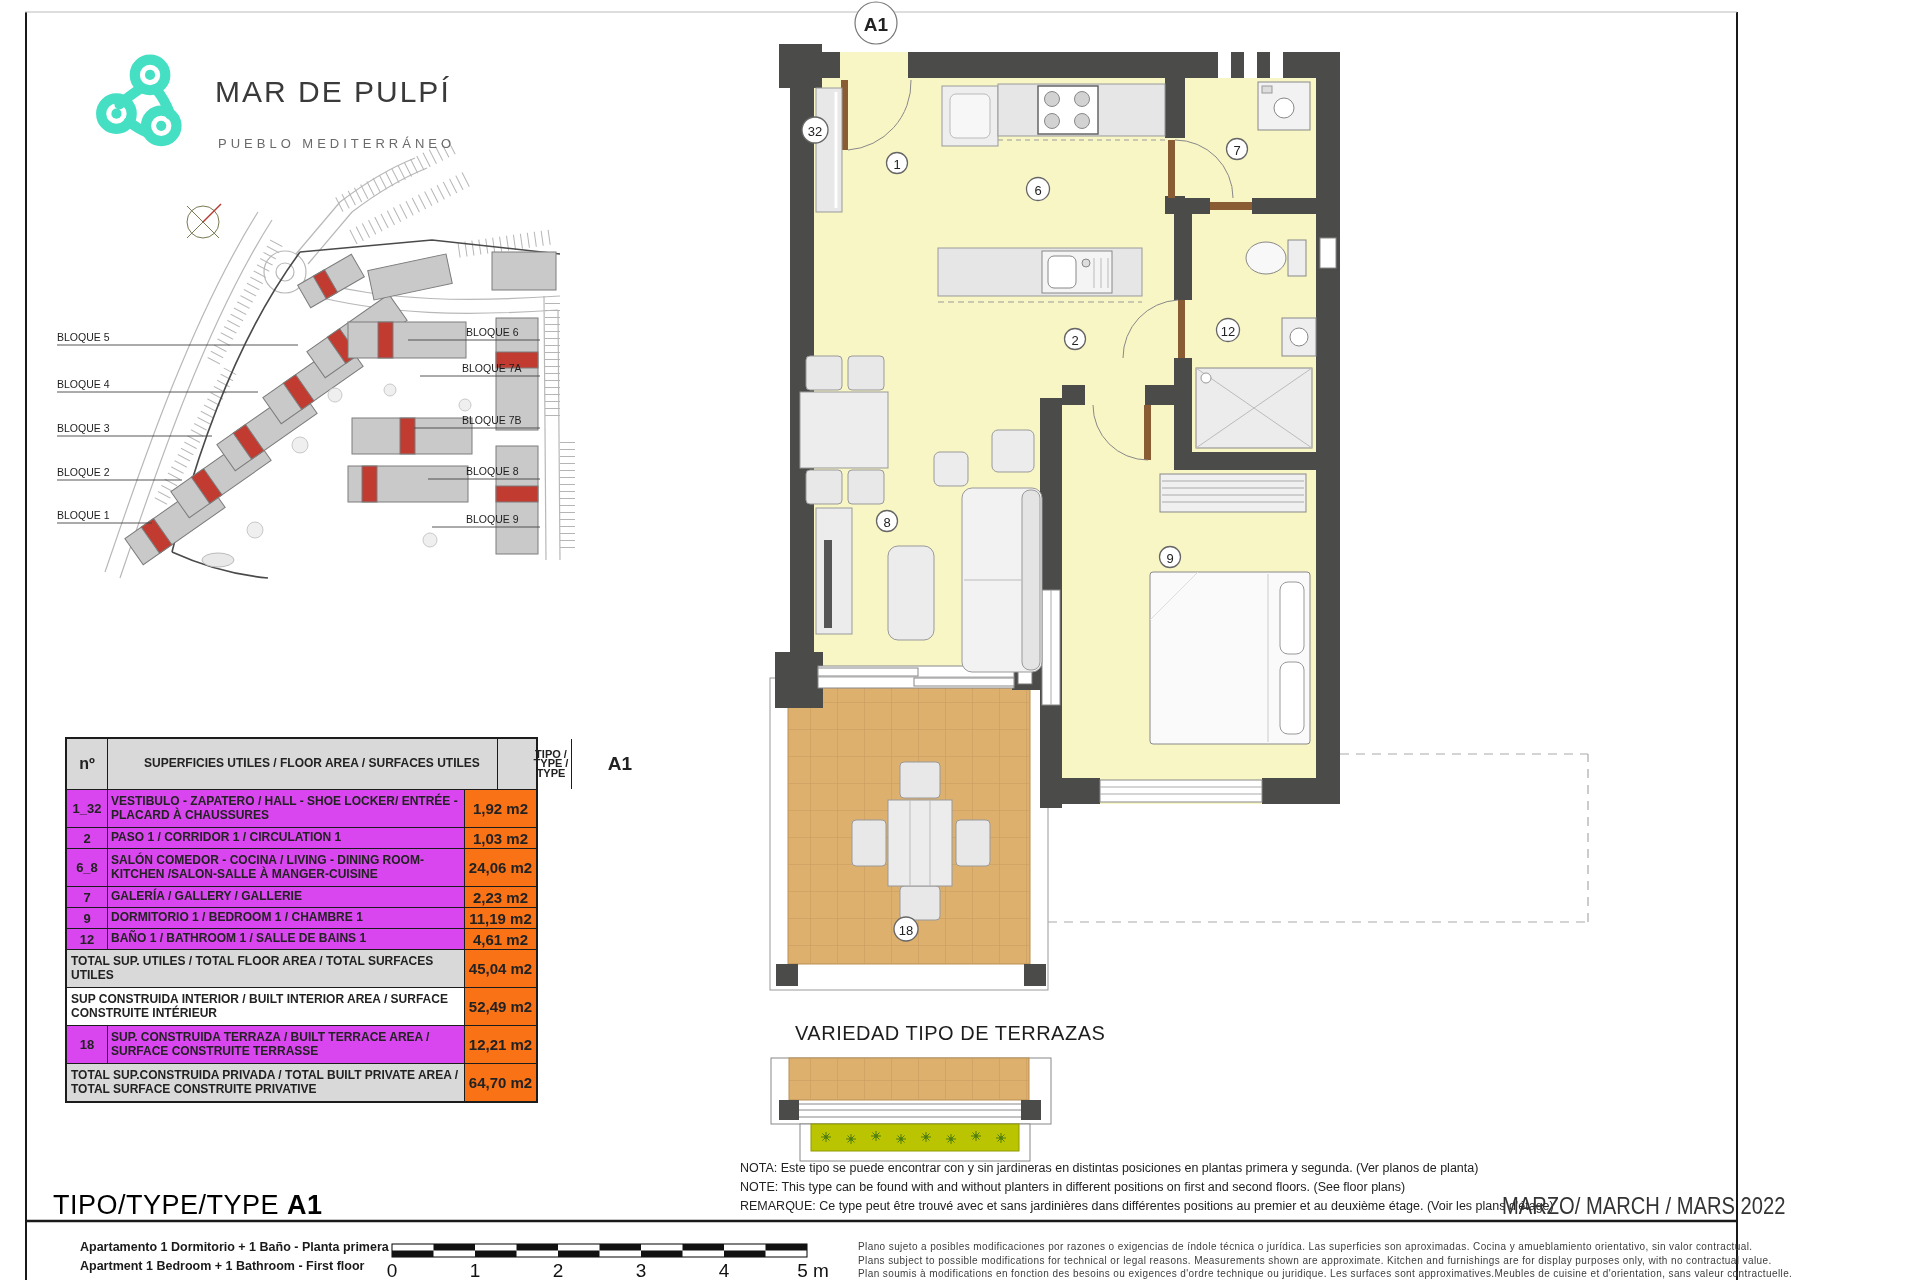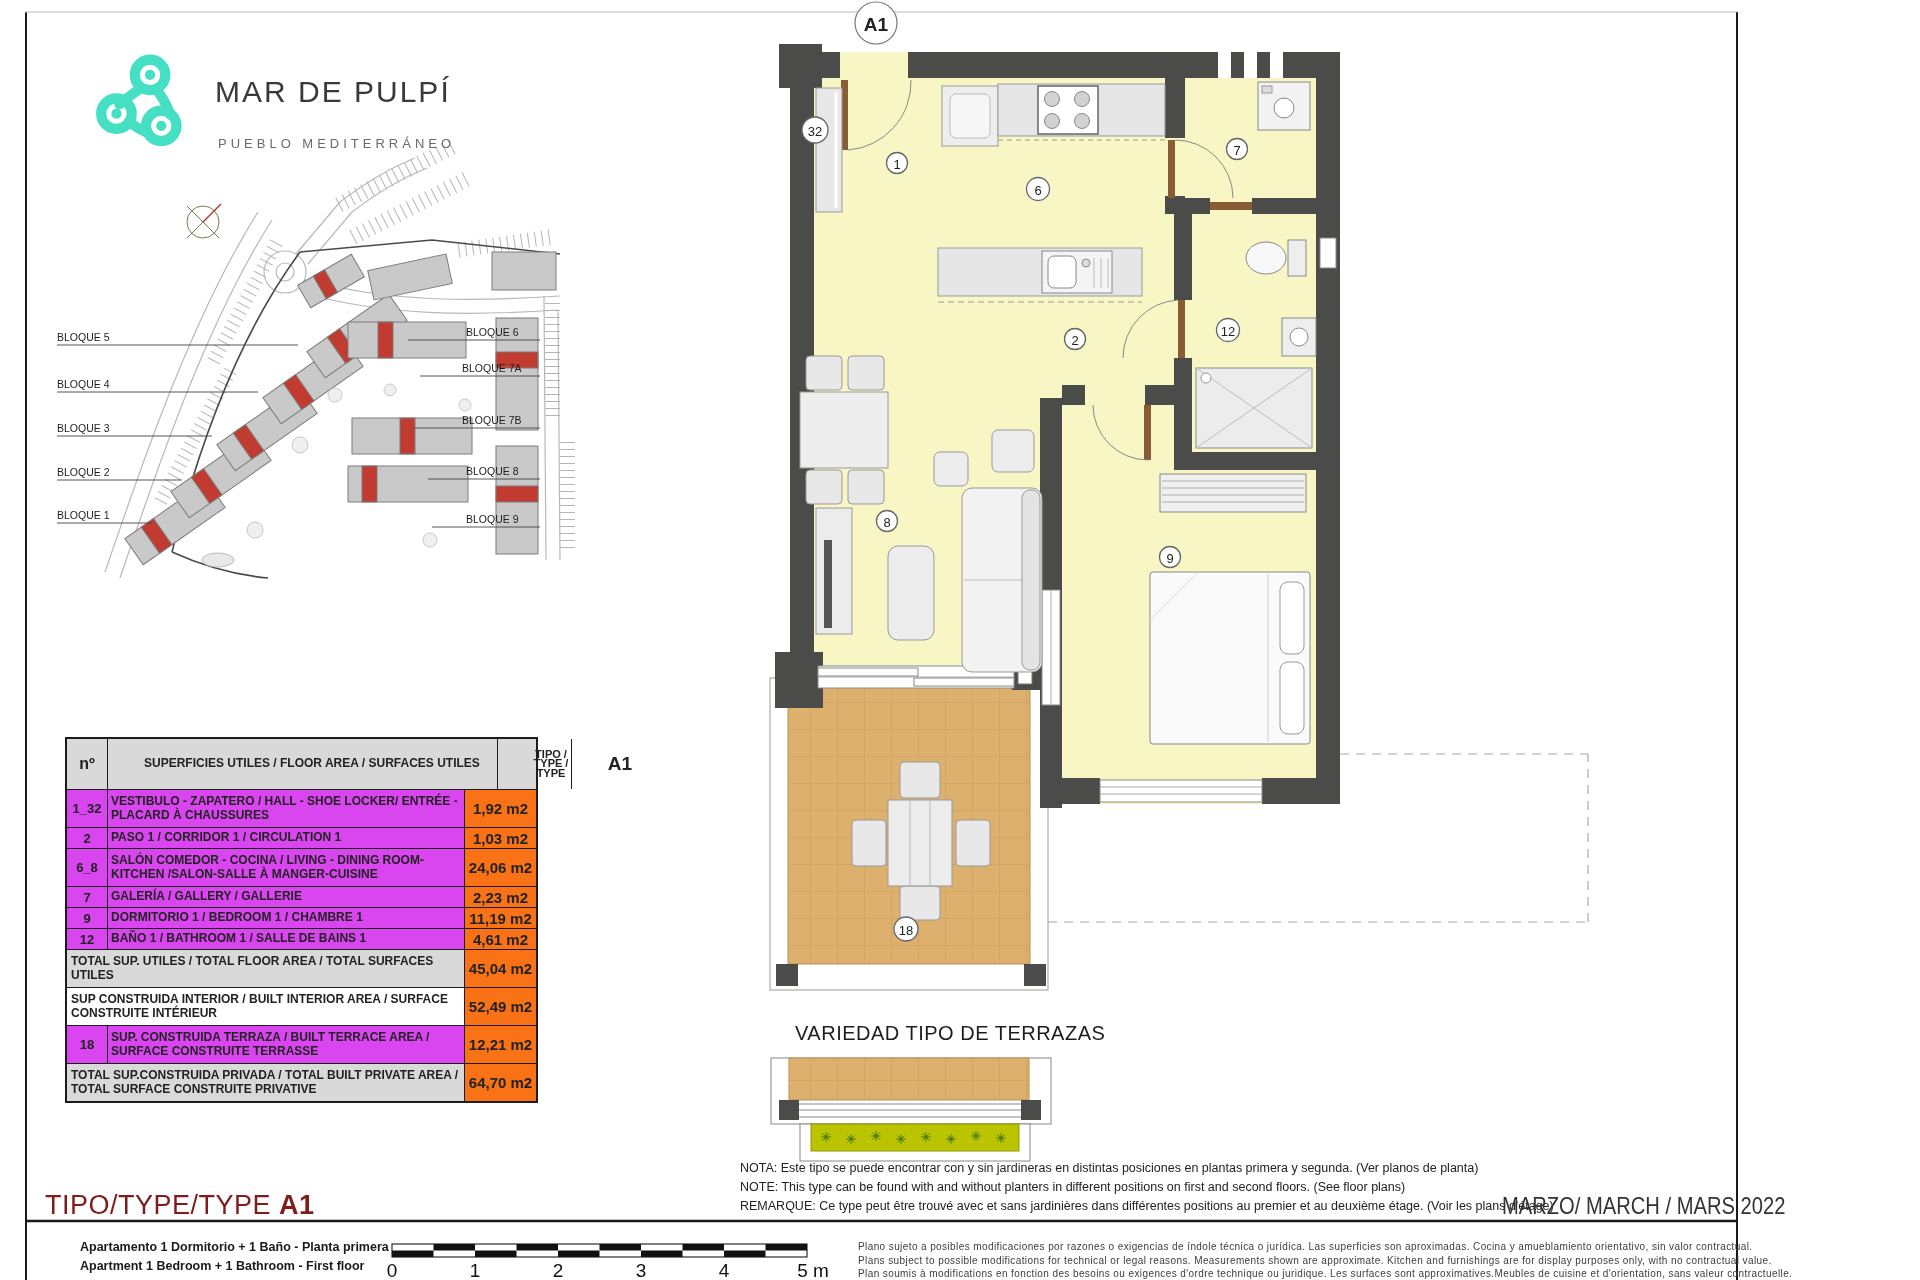--- a/index.html
+++ b/index.html
@@ -28,21 +28,21 @@
   .hnum{width:41px;justify-content:center;font-size:16px;flex:none;}
   .hdesc{width:357px;font-size:12px;line-height:13.5px;padding:2px 3px;flex:none;}
   .htipo{width:41px;justify-content:center;text-align:center;font-size:11px;line-height:9.5px;flex:none;}
   .hcode{width:30px;justify-content:center;font-size:19px;flex:none;}
   .trow.total .descfull{background:#d9d9d9;}
   .trow.normal .tc.num, .trow.normal .tc.desc{background:#d946ef;}
   .trow{min-height:20px;}
   .trow.tall{min-height:37px;}
 
   
-  .tipo-line{left:45px;top:1190px;font-size:27px;color:#7f1d1d;letter-spacing:0.5px;}
+  .tipo-line{left:53px;top:1190px;font-size:27px;color:#000000;letter-spacing:0.5px;}
   .tipo-line b{font-weight:bold;}
   .apt-desc{left:80px;top:1238px;font-size:12.5px;font-weight:bold;line-height:19px;color:#1a1a1a;}
   .nota{left:740px;top:1159px;font-size:12.5px;line-height:19px;color:#222;width:800px;white-space:nowrap;}
   .date-line{left:1502px;top:1192px;font-size:24px;color:#333;transform:scaleX(0.84);transform-origin:left top;white-space:nowrap;}
   .disclaimer{left:858px;top:1240px;font-size:10px;line-height:13.5px;color:#3d3d3d;letter-spacing:0.4px;width:900px;white-space:nowrap;}
   .variedad-title{left:771px;top:1022px;font-size:20px;letter-spacing:0.5px;color:#1d1d1d;margin-left:24px;}
 </style>
 </head>
 <body>
 

